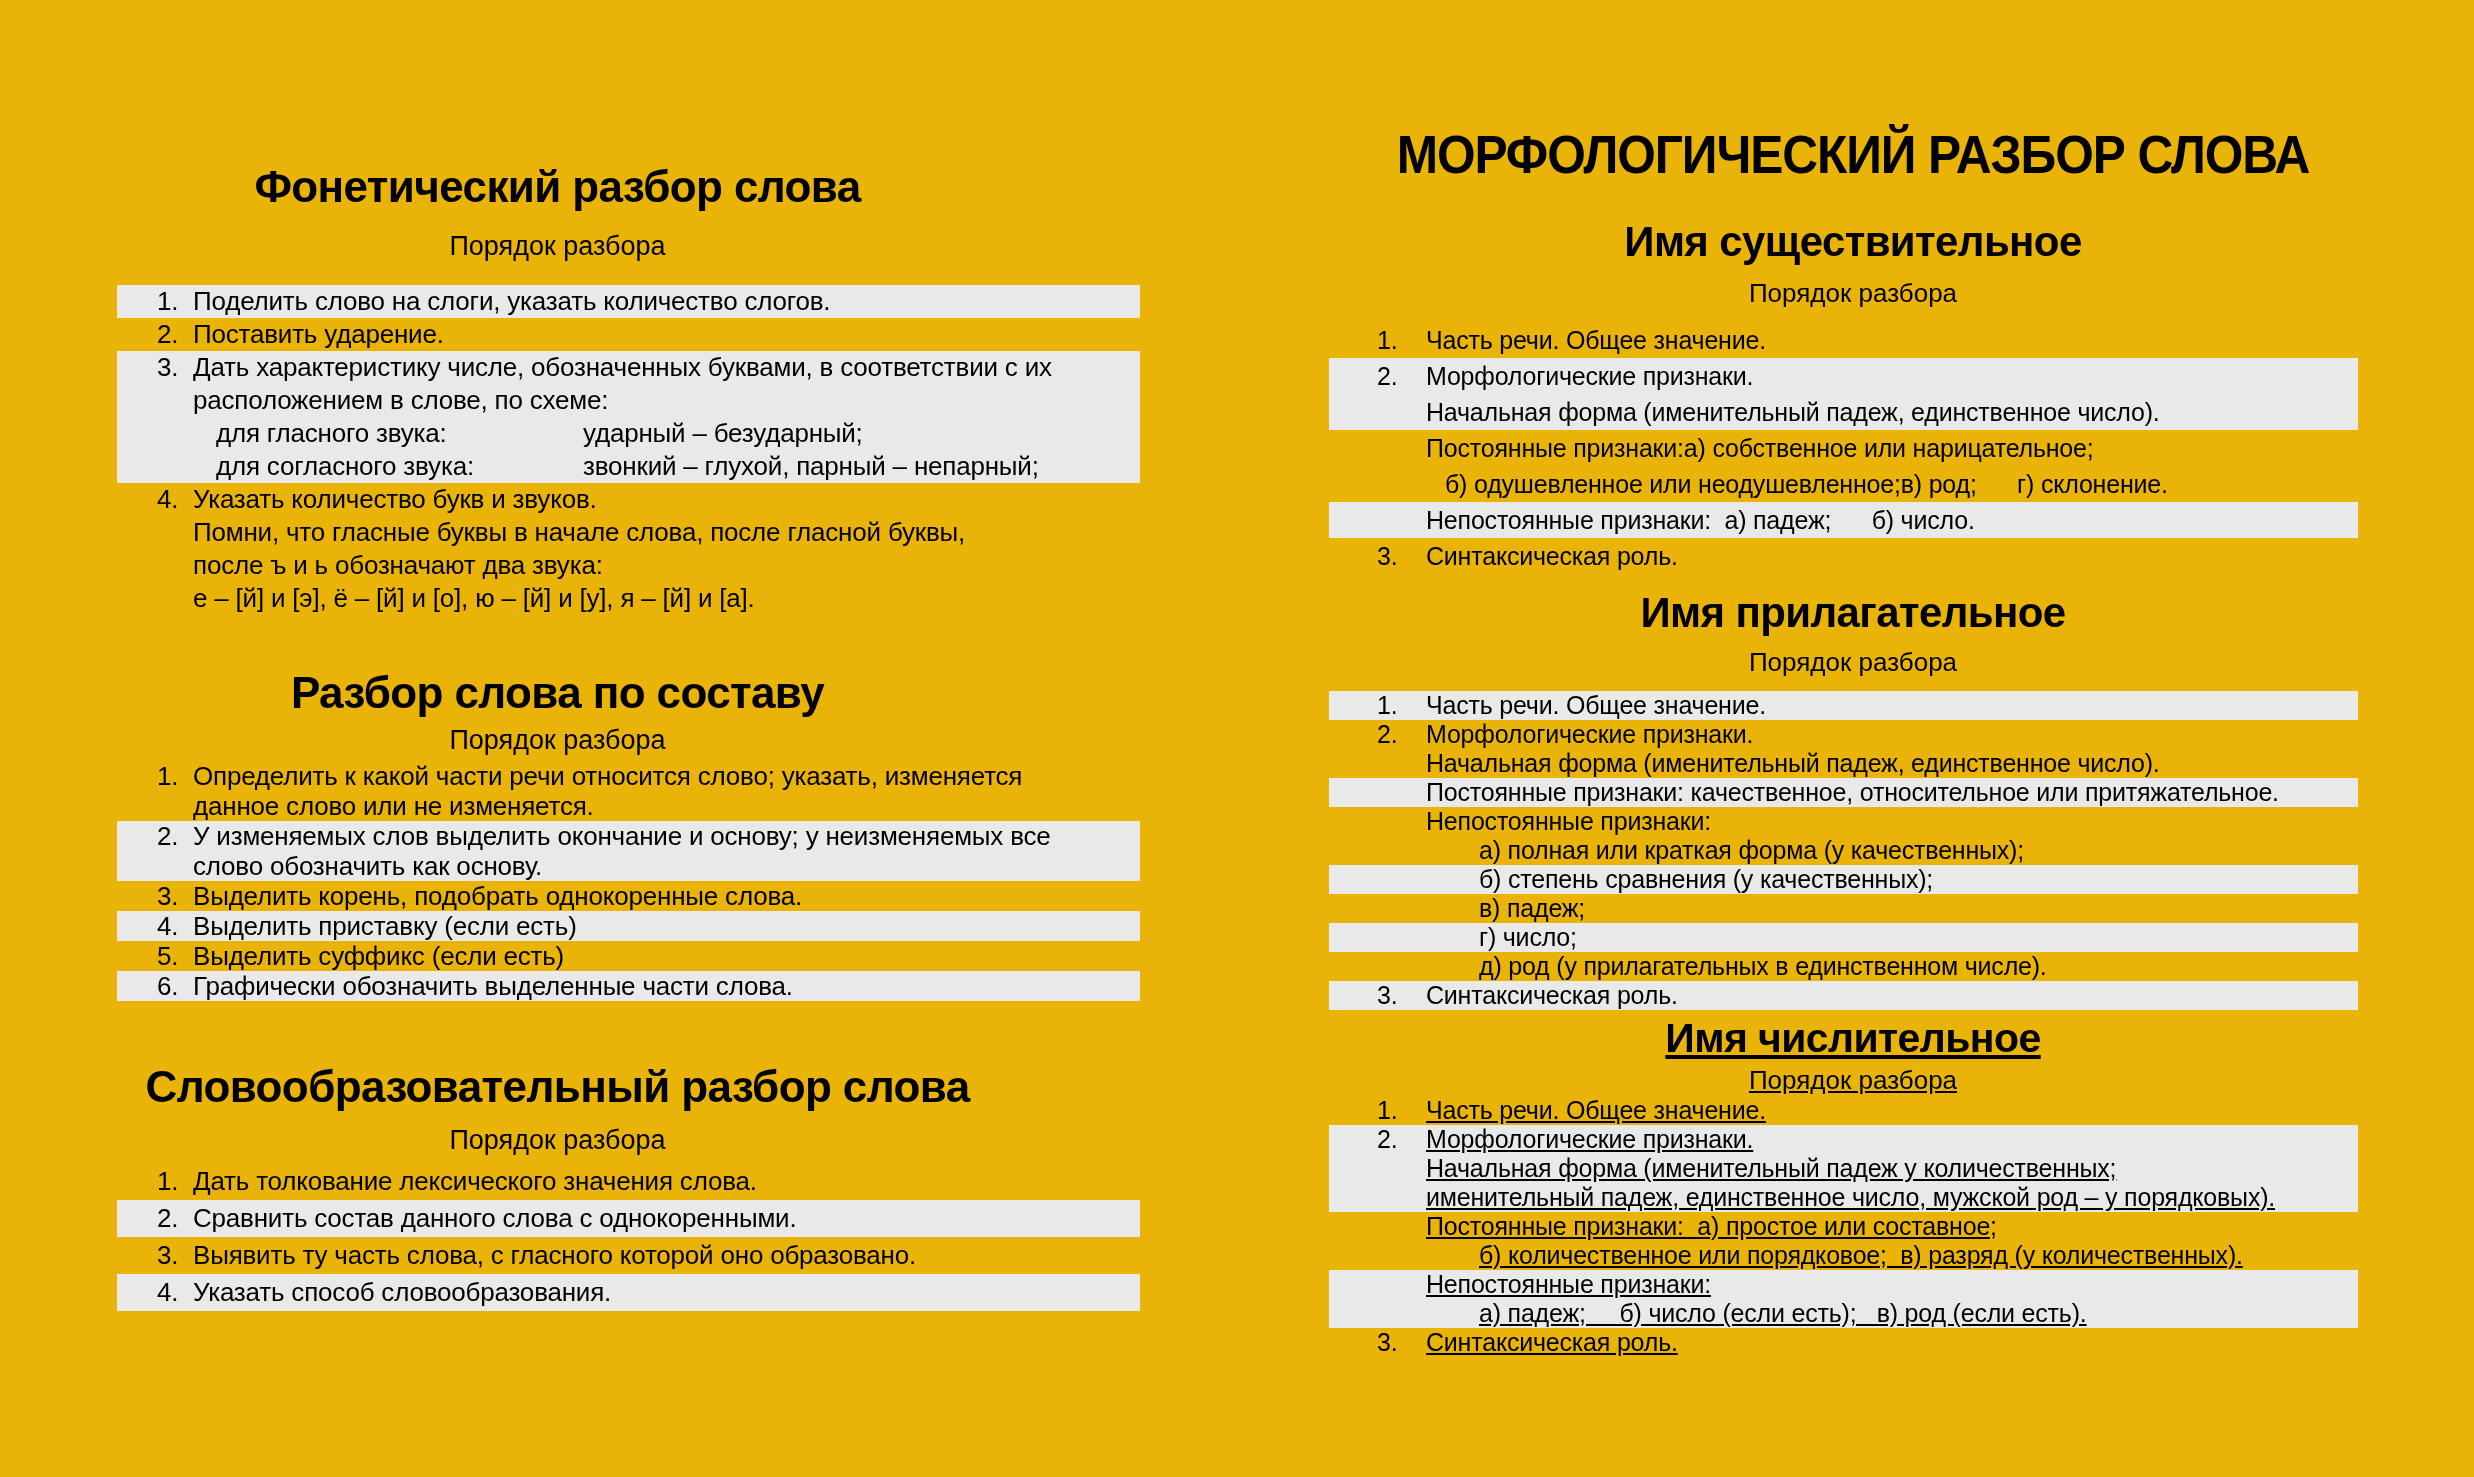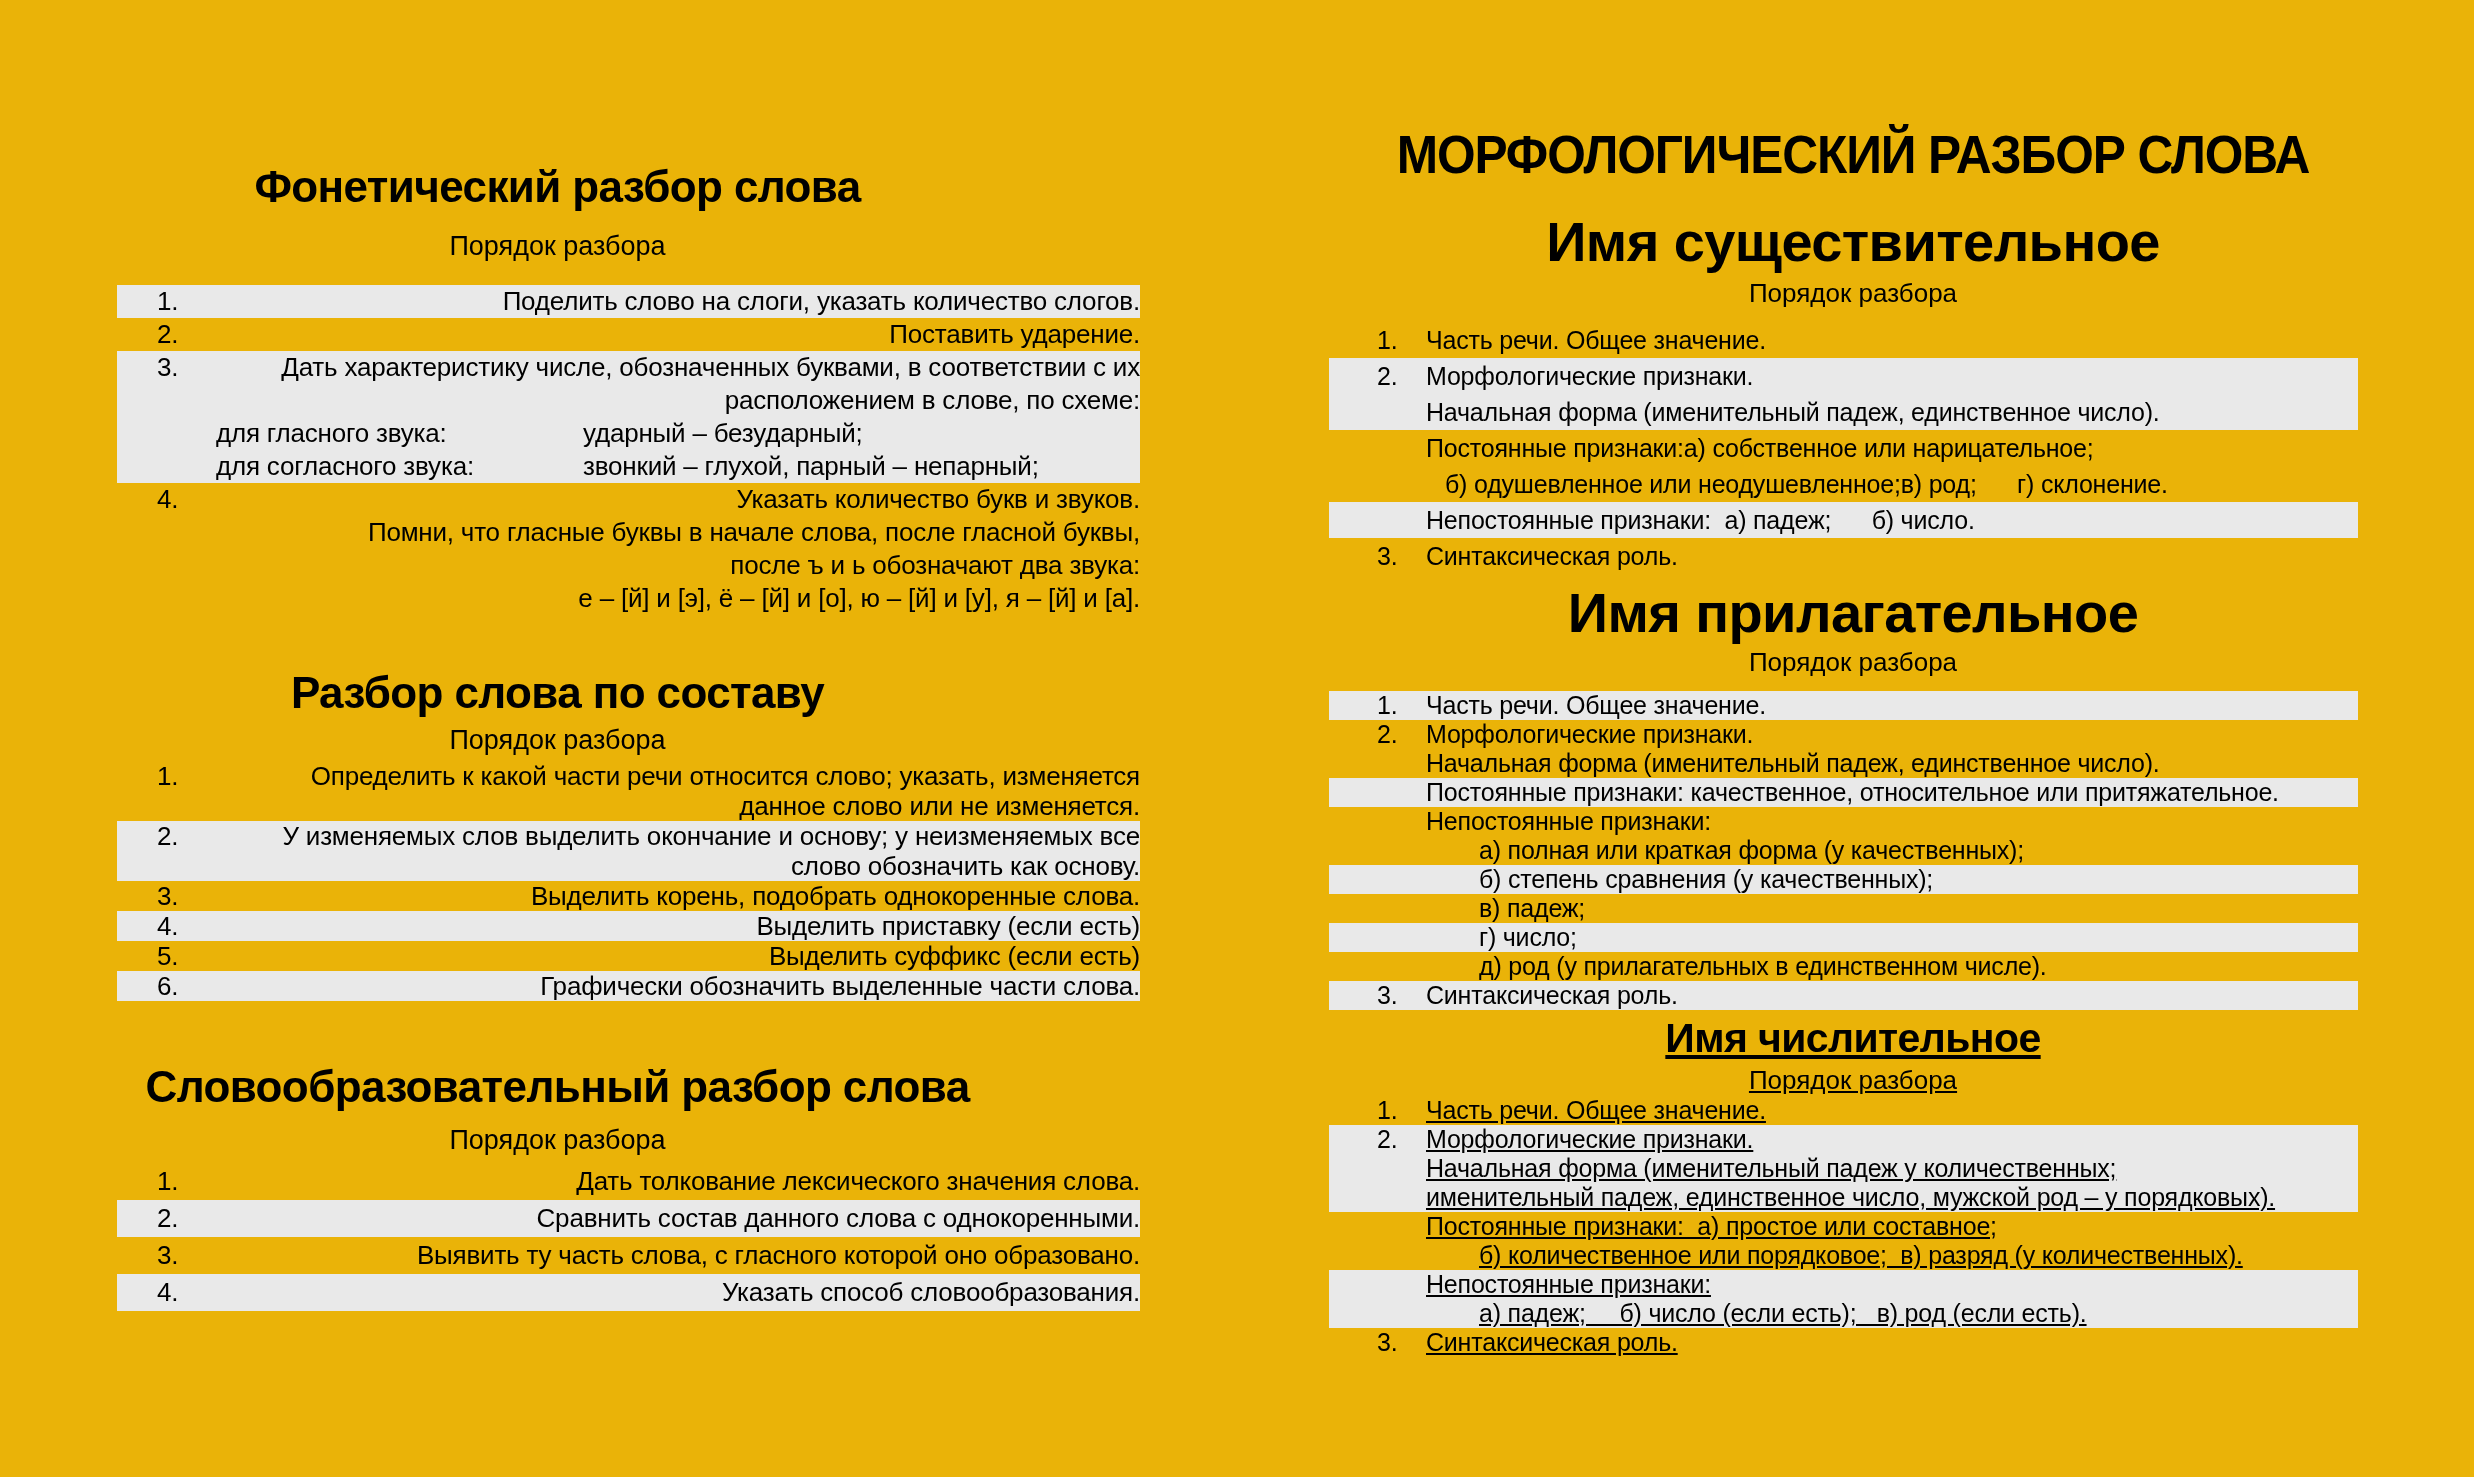--- a/index.html
+++ b/index.html
@@ -19,21 +19,21 @@
   .sec { position: absolute; left: 0; right: 0; }
 
   
   .title {
     font-weight: 700;
     text-align: center;
     letter-spacing: -0.6px;
     white-space: nowrap;
   }
   .t-left  { width: 881px; font-size: 44px; line-height: 52px; }
-  .t-right { width: 1048px; font-size: 56px; line-height: 52px; }
+  .t-right { width: 1048px; font-size: 42px; line-height: 52px; }
   #main-title {
     width: 1048px;
     font-size: 54px;
     line-height: 62px;
     font-weight: 700;
     text-align: center;
     letter-spacing: -1.2px;
     transform: scaleX(0.92);
     transform-origin: 50% 50%;
     white-space: nowrap;
@@ -50,21 +50,21 @@
   .line, .row { position: relative; letter-spacing: -0.2px; }
   .shade { background: #e9e9e9; }
 
   
   #col-left .rows { width: 1023px; }
   #col-left .line { font-size: 26px; }
   .lh54 .line { height: 33px; line-height: 33px; }
   .lh48 .line { height: 30px; line-height: 30px; }
   .lh60 .line { height: 37px; line-height: 37px; }
   #col-left .num { position: absolute; left: 40px; }
-  #col-left .txt { display: block; padding-left: 76px; white-space: pre-wrap; text-align: right; }
+  #col-left .txt { display: block; padding-left: 76px; white-space: pre-wrap; }
   .scheme { padding-left: 99px; }
   .scheme .slabel { display: inline-block; width: 367px; }
   .scheme .sval   { display: inline; }
 
   
   #col-right .rows { width: 1029px; }
   #col-right .row { font-size: 25px; }
   .lh58 .row { height: 36px; line-height: 36px; }
   .lh47 .row { height: 29px; line-height: 29px; }
   #col-right .num { position: absolute; left: 48px; }

